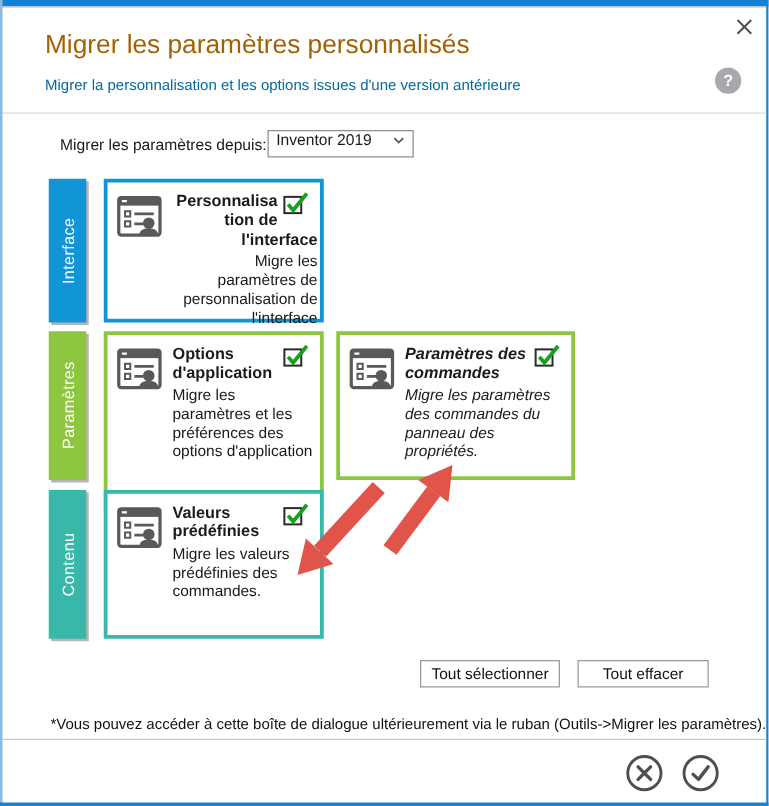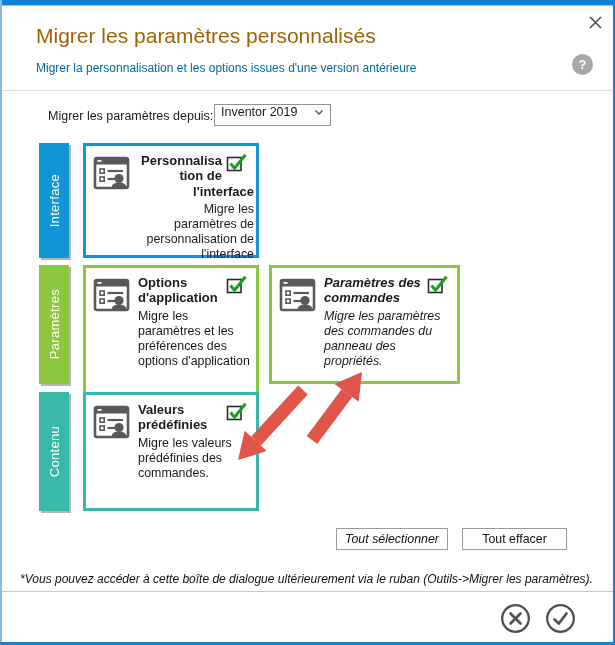--- a/index.html
+++ b/index.html
@@ -40,24 +40,24 @@
   .card-inner{display:flex;padding:7px 2px 0 7px;height:100%;}
   .card-icon{flex:none;width:38px;margin-top:3px;}
   .card-text{flex:1;margin-left:7px;min-width:0;}
   .card-check{float:right;width:22px;height:19px;margin:0 6px 2px 4px;cursor:pointer;}
   .card-title{font-size:13px;font-weight:bold;line-height:1.18;overflow-wrap:anywhere;}
   .card-desc{font-size:12.4px;line-height:1.22;margin-top:3px;}
 
   .arrows{position:absolute;left:0;top:0;width:615px;height:645px;pointer-events:none;z-index:40;}
 
   .action-btn{position:absolute;height:22px;background:#fff;border:1px solid #9a9a9a;font-family:"Liberation Sans",sans-serif;font-size:12.4px;color:#111;display:flex;align-items:center;justify-content:center;cursor:pointer;}
-  .btn-select-all{left:336px;top:528px;width:112px;font-style:italic;}
+  .btn-select-all{left:336px;top:528px;width:112px;}
   .btn-clear-all{left:462px;top:528px;width:105px;}
 
-  .footer-note{position:absolute;left:0;top:572px;width:613px;text-align:center;font-size:12px;color:#111;font-style:italic;}
+  .footer-note{position:absolute;left:0;top:572px;width:613px;text-align:right;font-size:12px;color:#111;}
   .ftr-divider{position:absolute;left:2px;top:591px;width:611px;height:1px;background:#c9c9c9;}
 
   .circle-btn{position:absolute;top:603px;width:31px;height:31px;cursor:pointer;}
   .cancel-circle{left:500px;}
   .ok-circle{left:545px;}
 </style>
 </head>
 <body>
 
 <div class="window">

